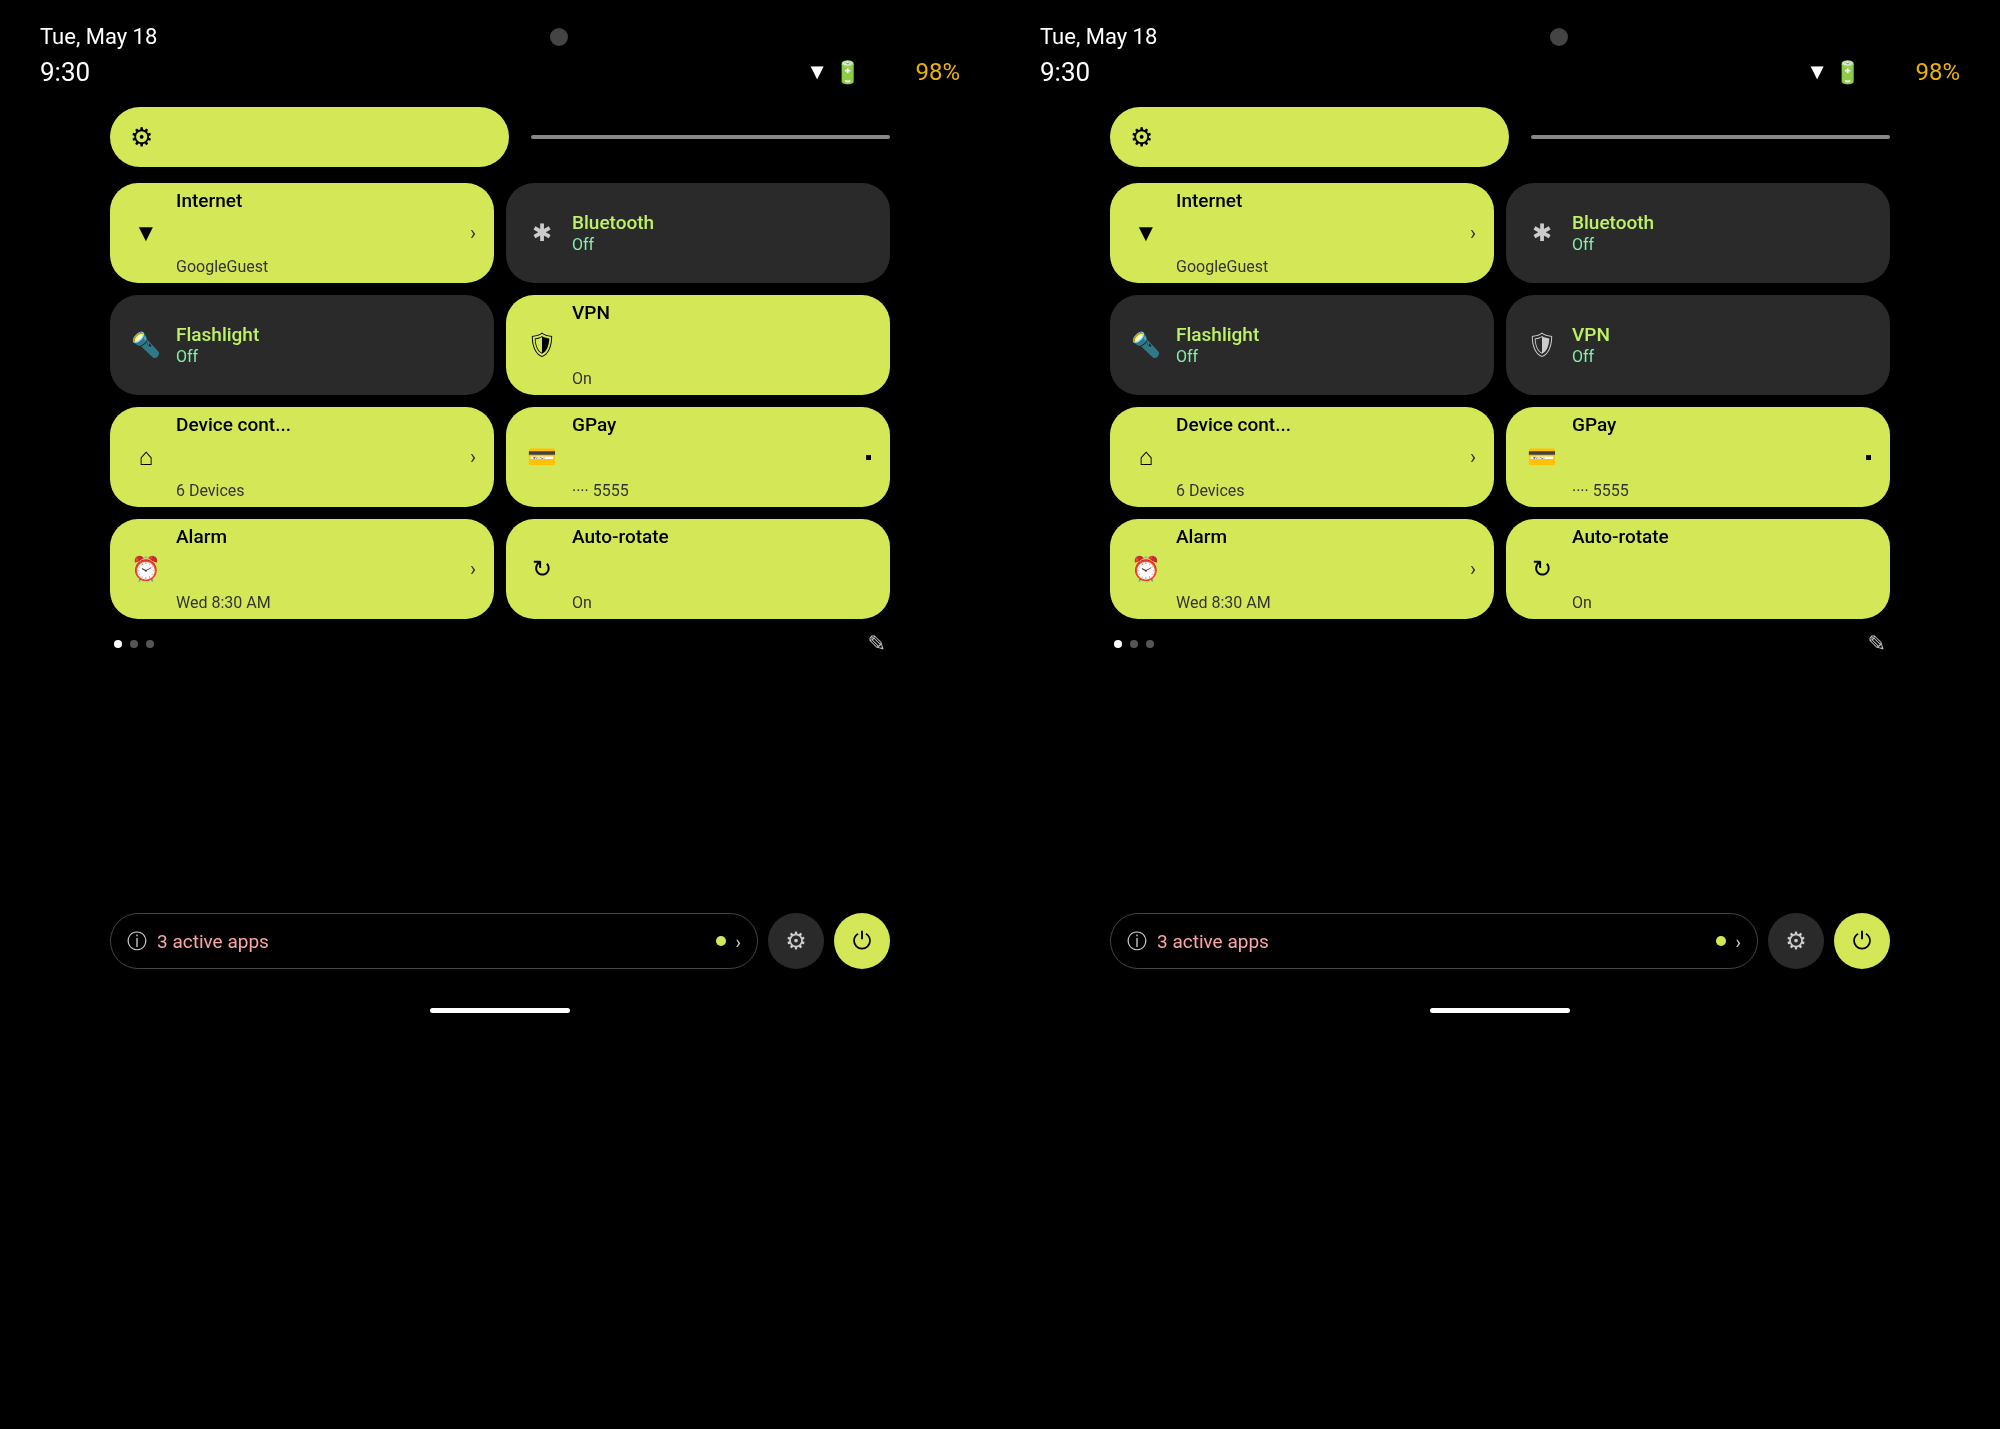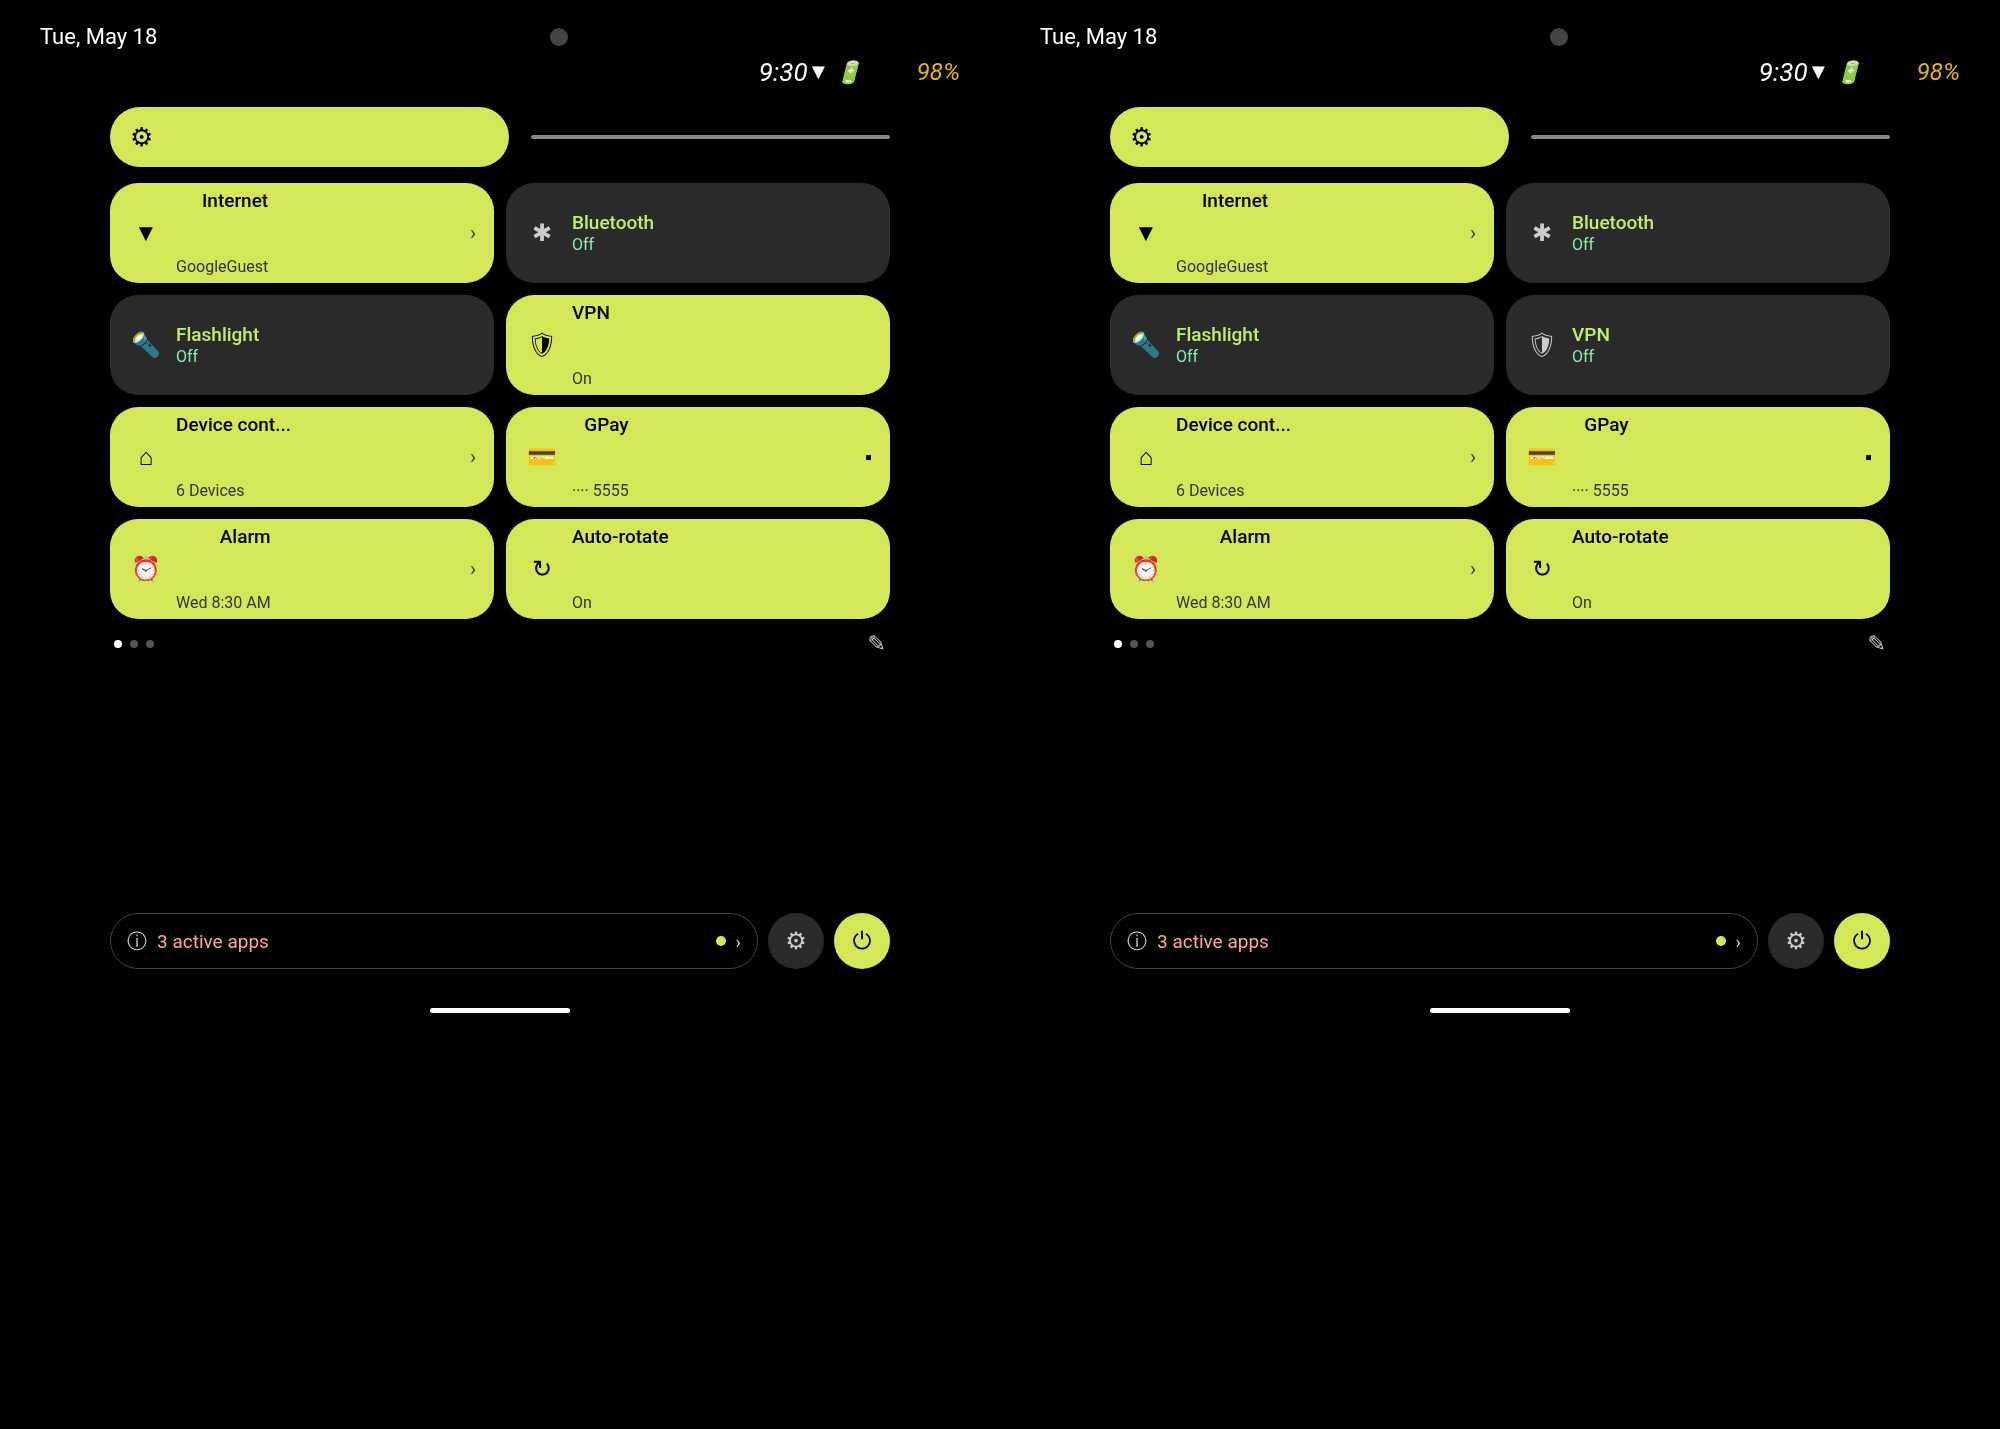--- a/index.html
+++ b/index.html
@@ -40,23 +40,22 @@
     }
     .status-right {
       display: flex;
       align-items: center;
       gap: 6px;
     }
     .status-time-row {
       width: 100%;
       padding: 8px 40px 0 40px;
       display: flex;
-      justify-content: flex-end;
-      align-items: center;
-      font-style: italic;
+      justify-content: space-between;
+      align-items: center;
     }
     .time-text {
       color: #fff;
       font-size: 26px;
       font-weight: 400;
     }
     .status-icons {
       display: flex;
       align-items: center;
       gap: 6px;
@@ -130,21 +129,21 @@
     .tile-inactive .tile-icon { color: #ccc; }
     .tile-text {
       display: flex;
       flex-direction: column;
     }
     .tile-label {
       font-size: 19px;
       font-weight: 500;
       line-height: 1.2;
     }
-    .tile-active .tile-label { color: #000; text-align: right; }
+    .tile-active .tile-label { color: #000; }
     .tile-inactive .tile-label { color: #bef264; }
     .tile-sublabel {
       font-size: 16px;
       font-weight: 400;
     }
     .tile-active .tile-sublabel { color: #333; margin-top: 44px; }
     .tile-inactive .tile-sublabel { color: #86efac; }
     .tile-chevron {
       position: absolute;
       right: 18px;

